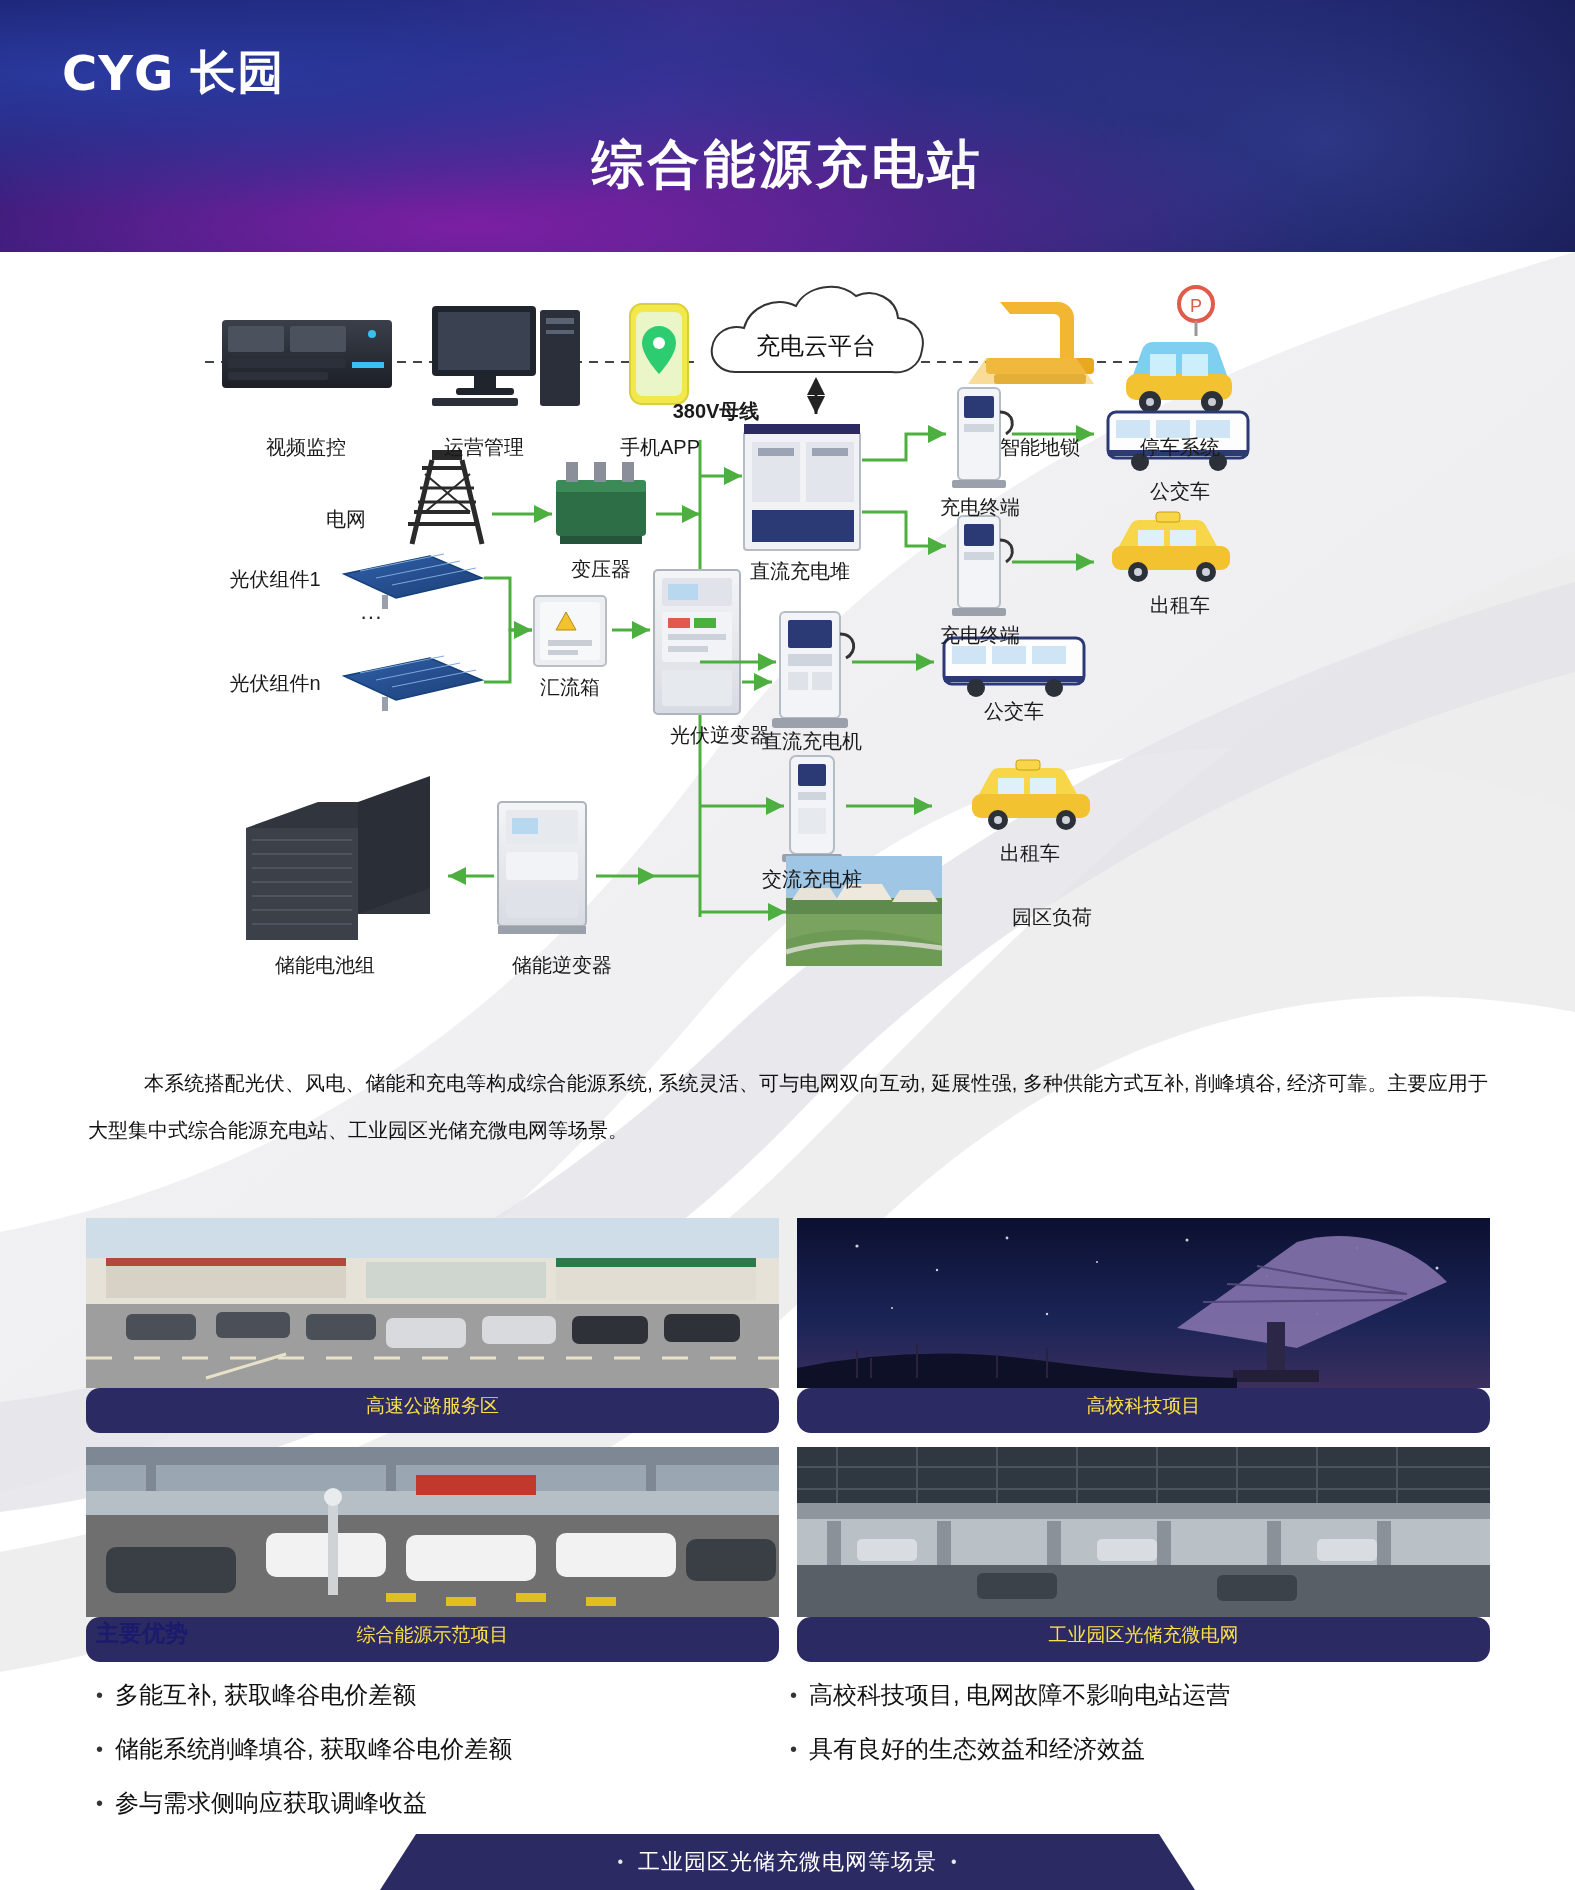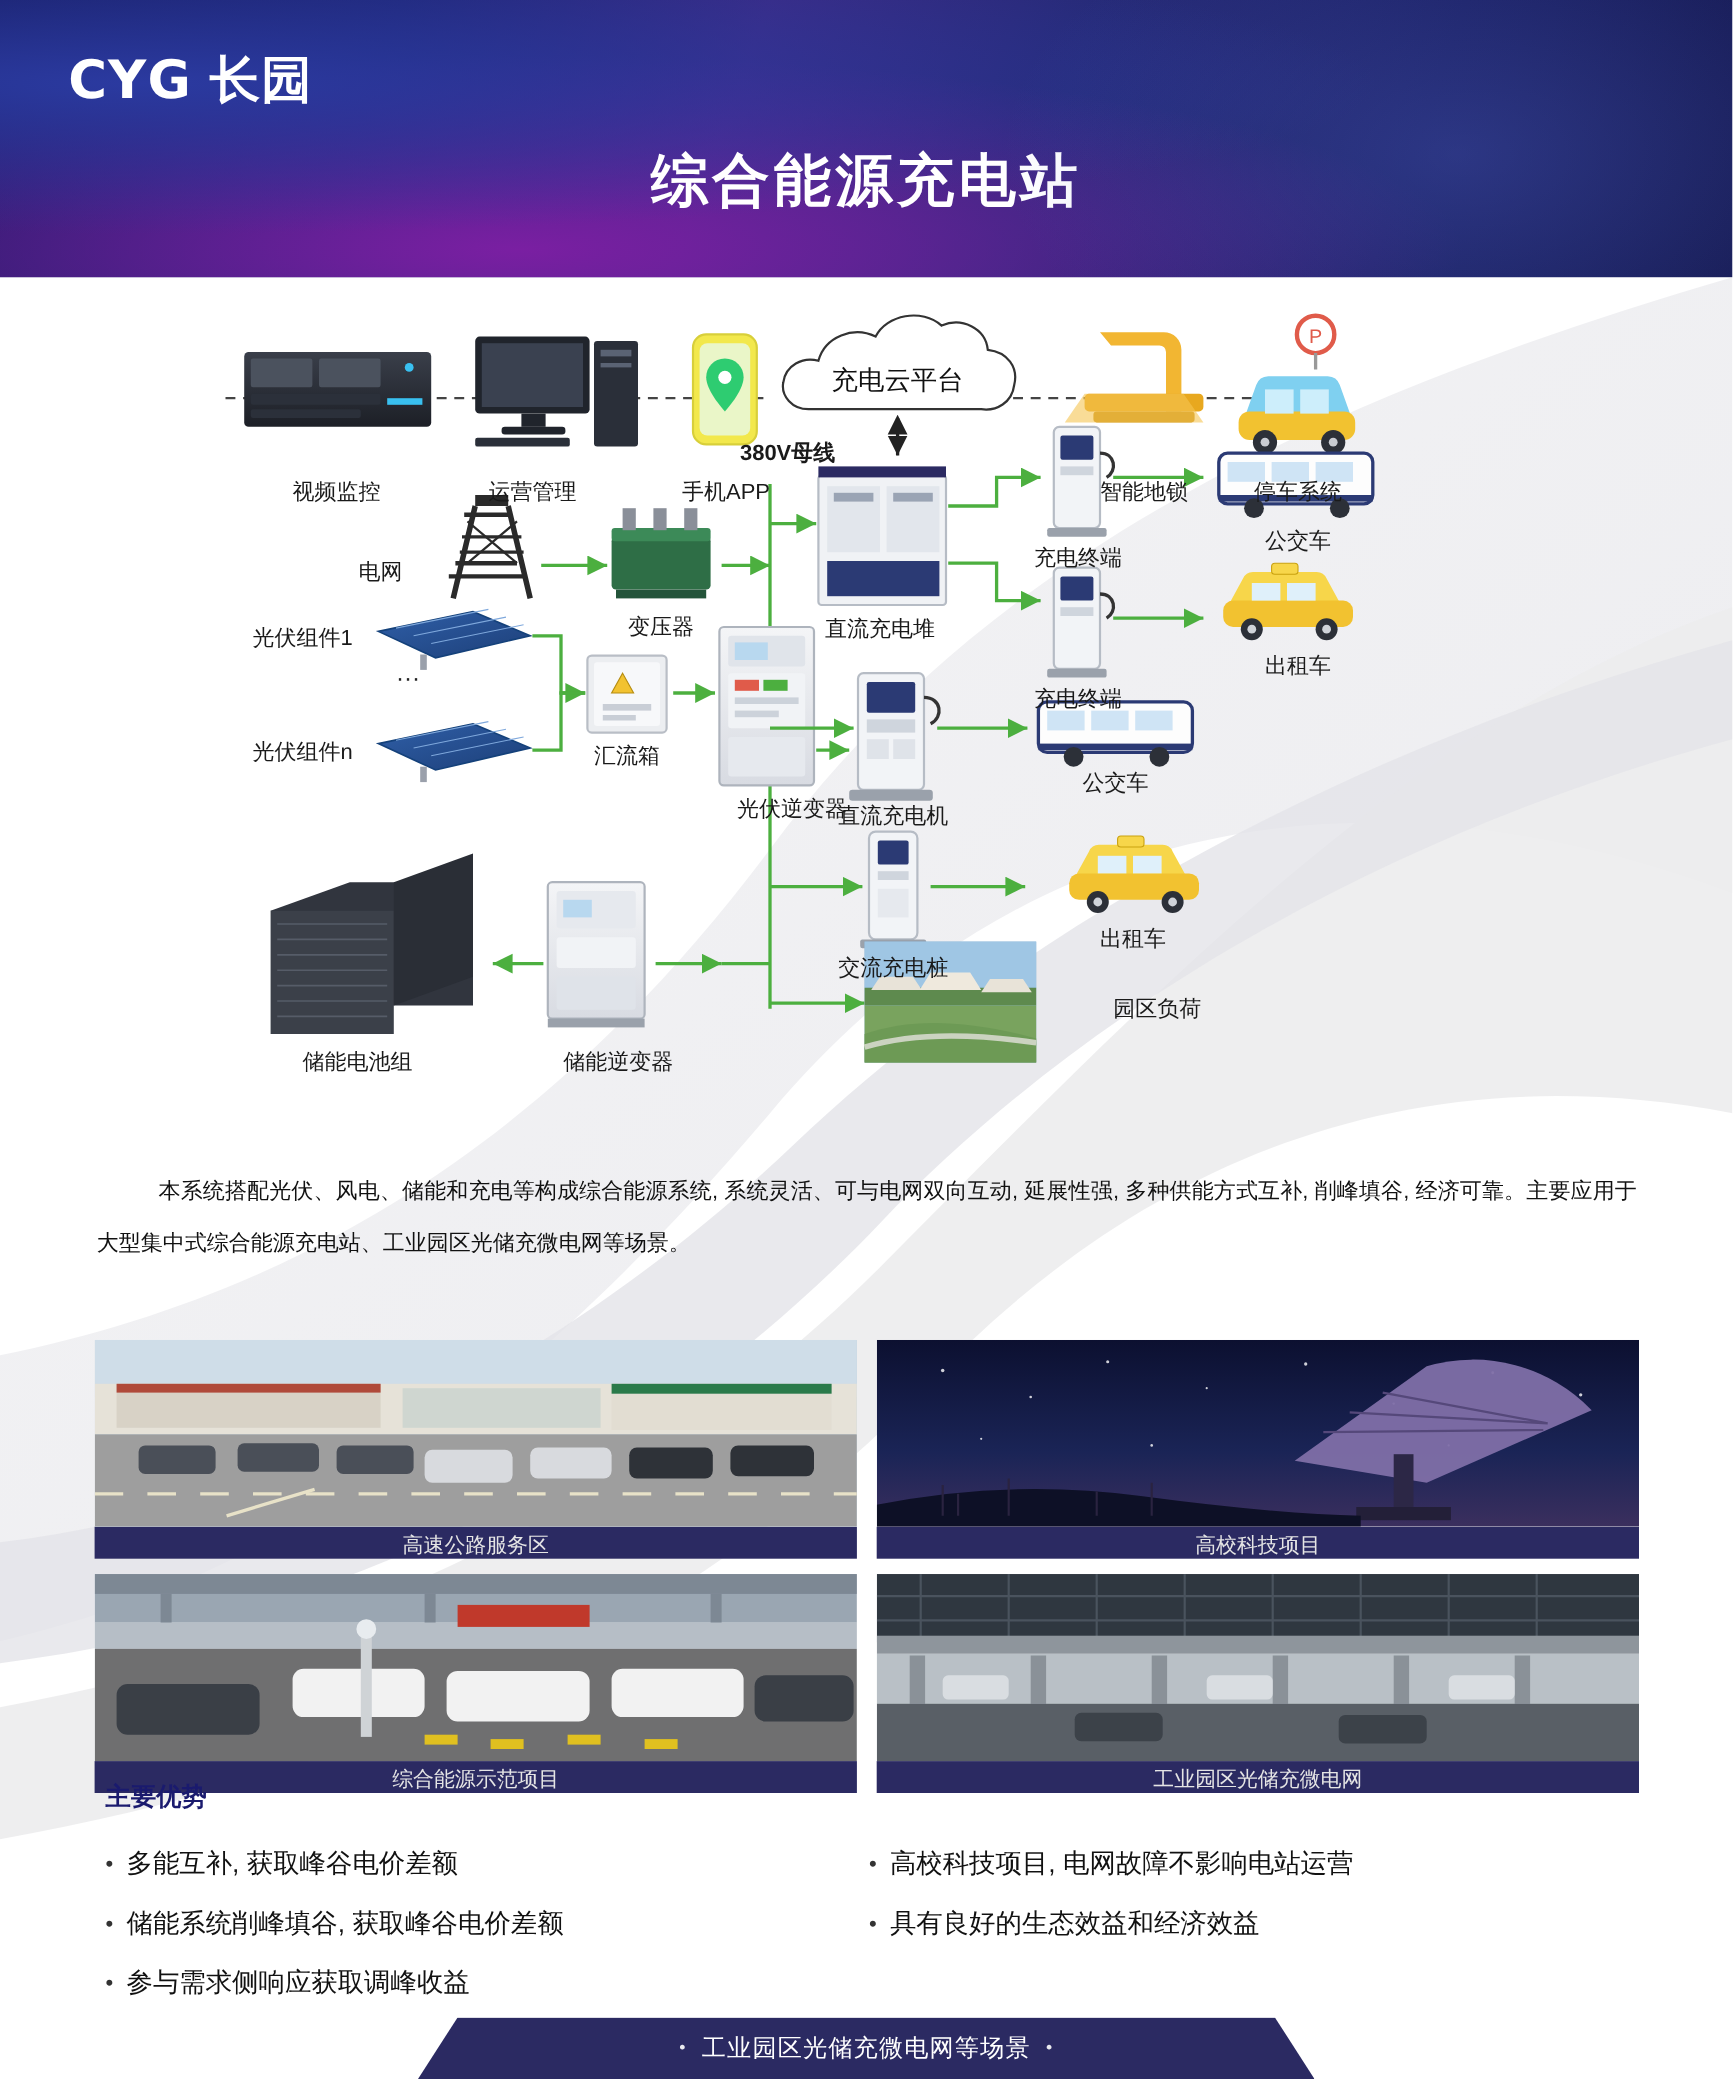--- a/index.html
+++ b/index.html
@@ -51,22 +51,22 @@
     z-index:3;
   }
   .bodytext .indent{display:inline-block;width:56px;}
 
   
   .photos{position:absolute;left:86px;top:1218px;width:1404px;z-index:3;}
   .prow{display:flex;gap:18px;margin-bottom:14px;}
   .pcard{width:693px;position:relative;}
   .pimg{width:693px;height:170px;position:relative;overflow:hidden;}
   .pcap{
-    height:29px;line-height:36px;background:#2b2a62;color:#e5e5e5;
-    font-size:19px;text-align:center;
+    height:45px;line-height:36px;background:#2b2a62;color:#fde047;
+    font-size:19px;text-align:center;border-radius:14px;
   }
 
   
   .adv-title{
     position:absolute;left:96px;top:1618px;font-size:23px;font-weight:bold;
     color:#1a1a6e;z-index:3;
   }
   .adv{position:absolute;top:1668px;z-index:3;font-size:24px;color:#111;line-height:54px;}
   .adv.left{left:96px;width:660px;}
   .adv.right{left:790px;width:660px;}

